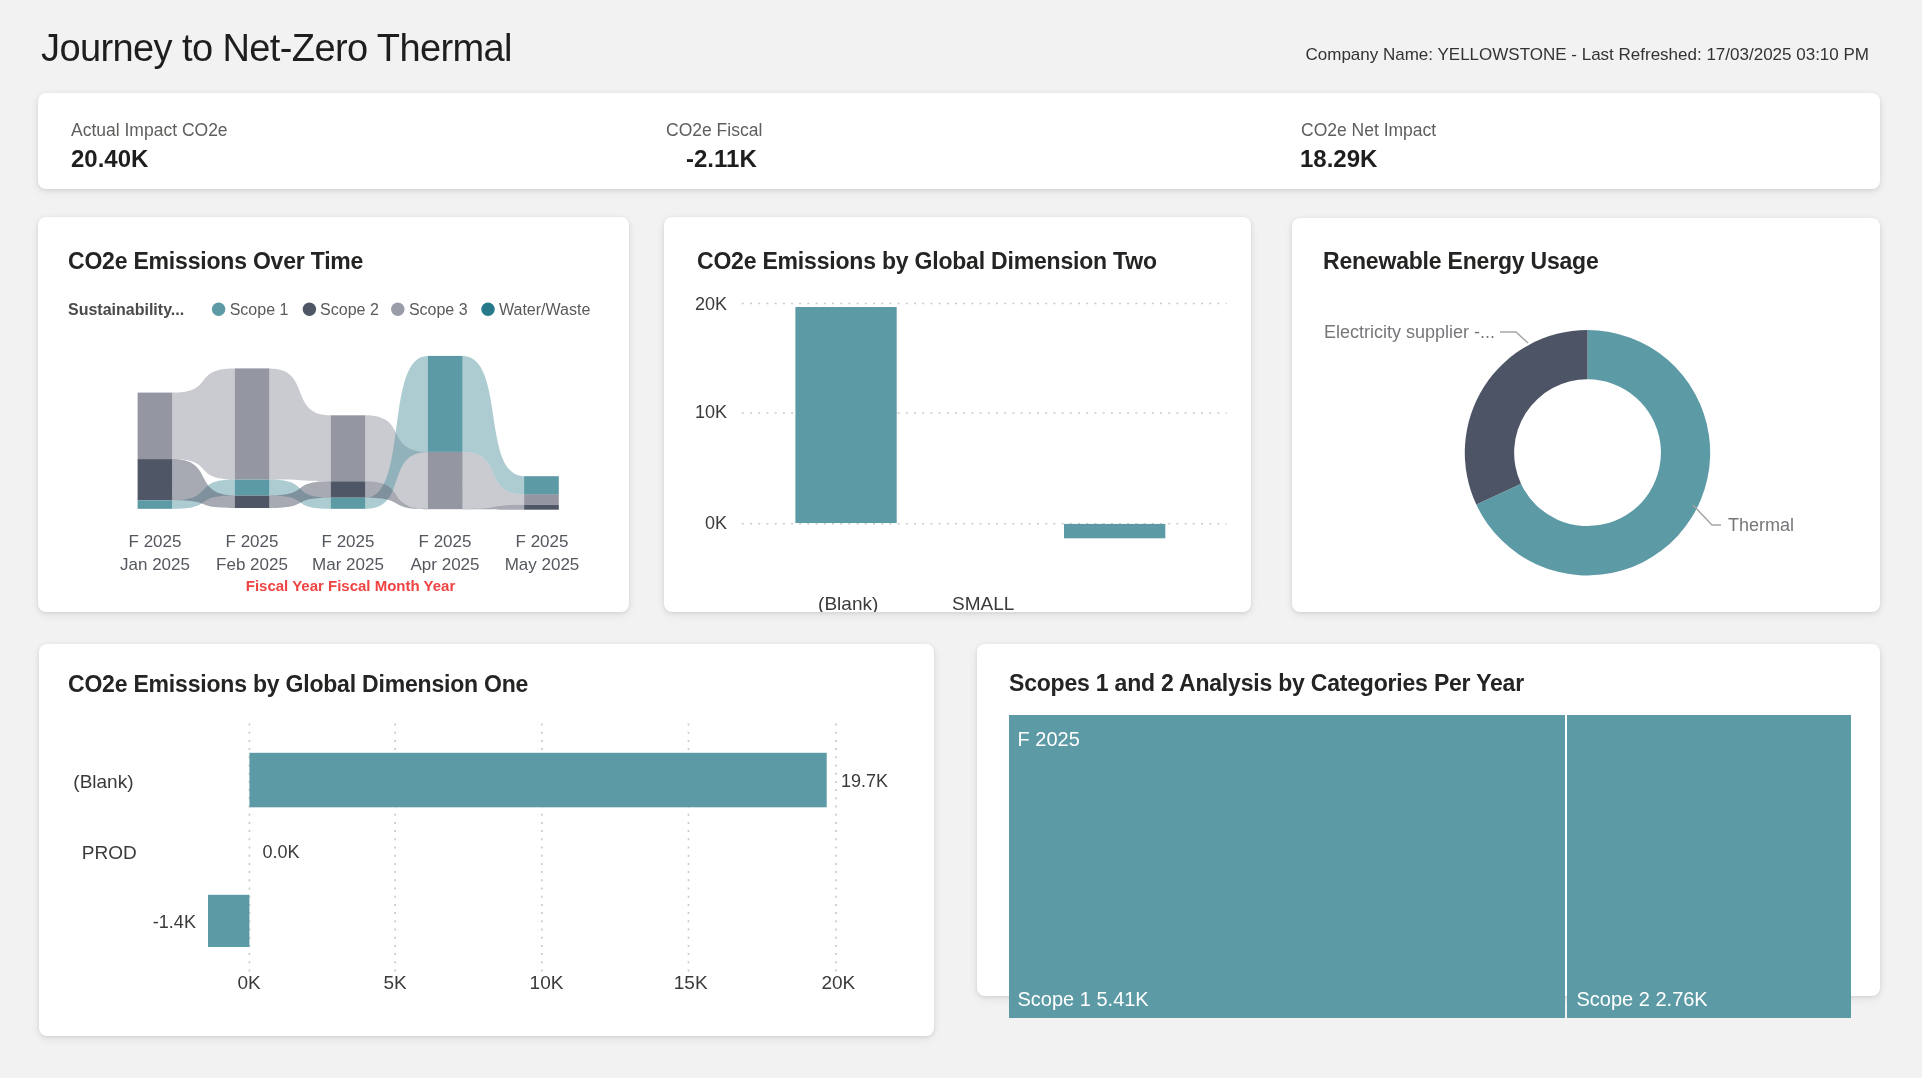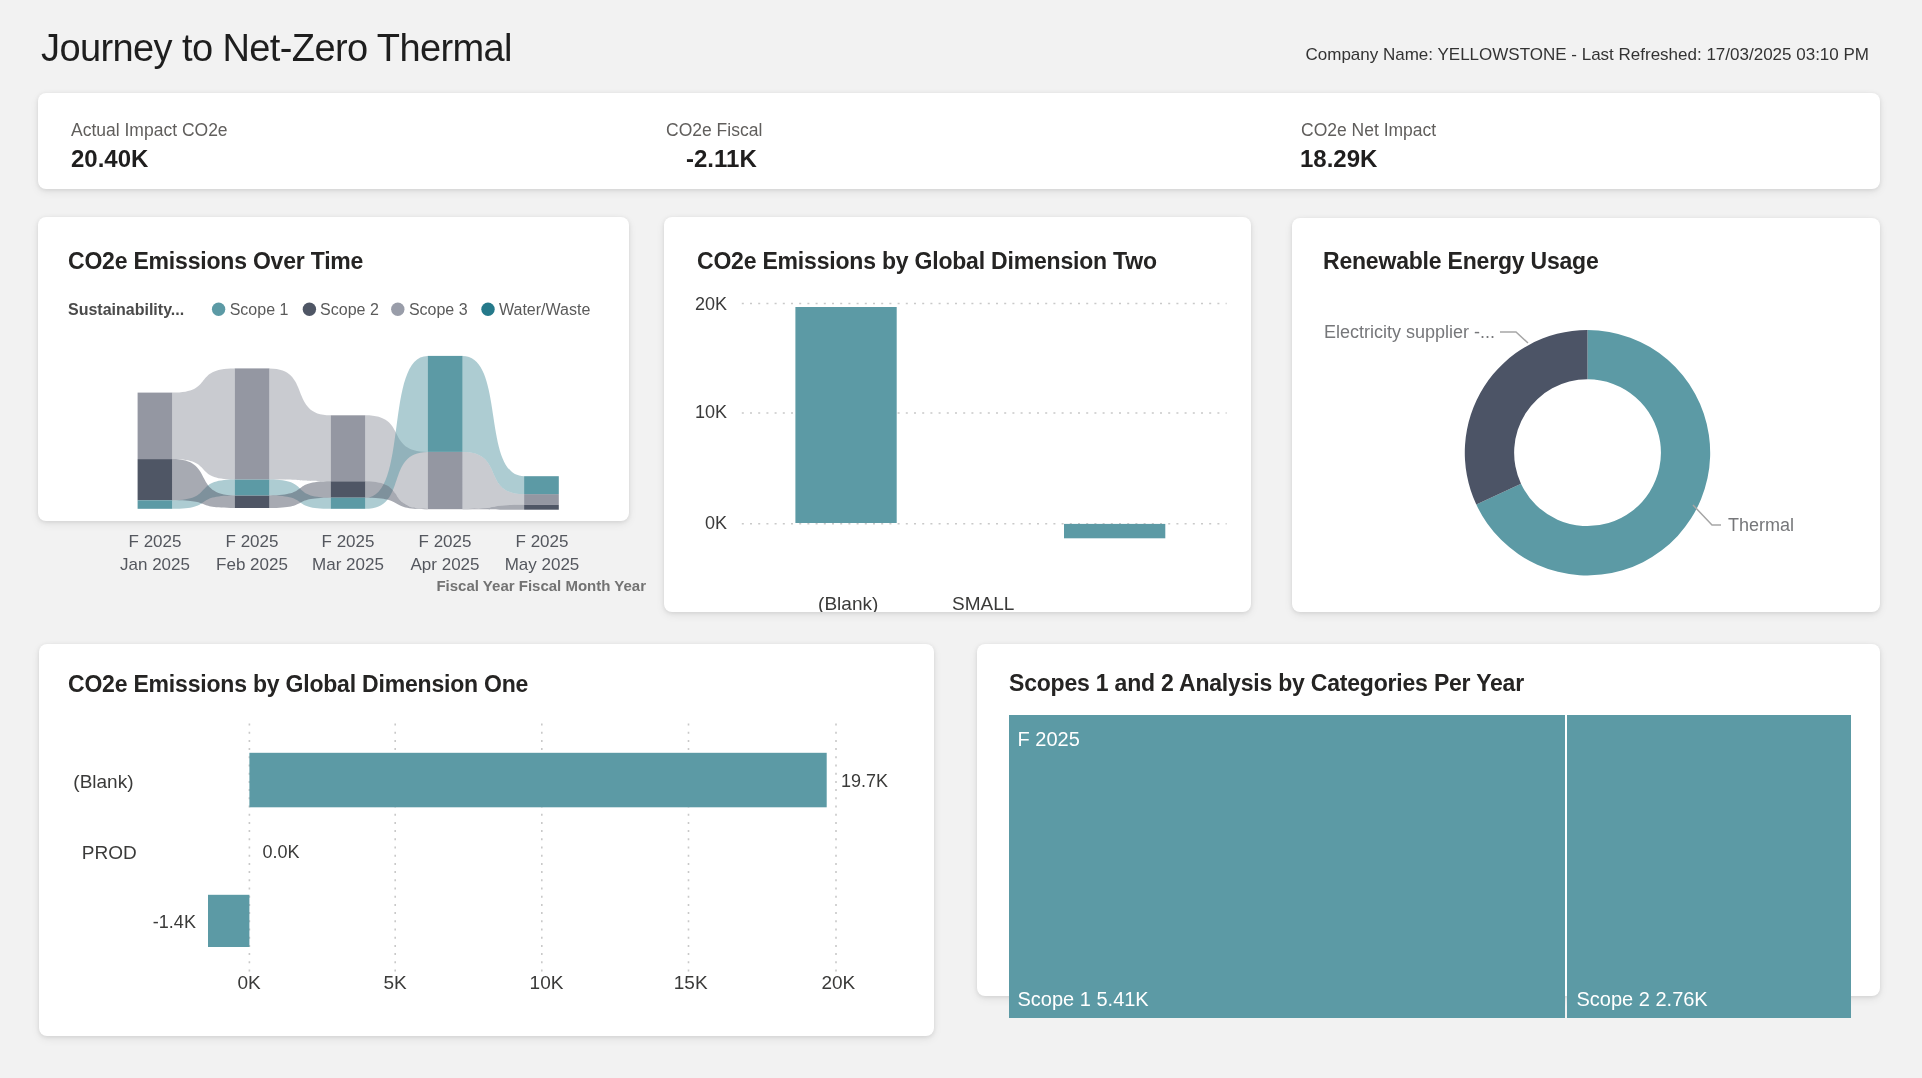--- a/index.html
+++ b/index.html
@@ -15,21 +15,21 @@
 
 <div class="card" style="left:38px;top:93px;width:1842px;height:96px;">
   <div class="abs" style="left:33px;top:27px;font-size:17.5px;color:#605E5C;">Actual Impact CO2e</div>
   <div class="abs" style="left:33px;top:52px;font-size:24px;font-weight:700;color:#1f1e1e;">20.40K</div>
   <div class="abs" style="left:628px;top:27px;font-size:17.5px;color:#605E5C;">CO2e Fiscal</div>
   <div class="abs" style="left:628px;top:52px;font-size:24px;font-weight:700;color:#1f1e1e;margin-left:20px;">-2.11K</div>
   <div class="abs" style="left:1220px;top:27px;font-size:17.5px;color:#605E5C;margin-left:43px;">CO2e Net Impact</div>
   <div class="abs" style="left:1262px;top:52px;font-size:24px;font-weight:700;color:#1f1e1e;">18.29K</div>
 </div>
 
-<div class="card" style="left:38px;top:217px;width:591px;height:304px;">
+<div class="card" style="left:38px;top:217px;width:591px;height:395px;">
 <div class="ctitle" style="left:30px;top:31px;">CO2e Emissions Over Time</div>
 <div class="abs" style="left:30px;top:81px;width:561px;height:24px;">
 <svg width="561" height="26" style="position:absolute;left:0;top:0;">
 <text x="0" y="17" font-size="16" font-weight="bold" fill="#4A4A4A">Sustainability...</text>
 <circle cx="150.6" cy="11.3" r="6.7" fill="#5C9AA5"></circle>
         <text x="161.7" y="17" font-size="16" fill="#5A5A5A">Scope 1</text>
 <circle cx="241.4" cy="11.3" r="6.7" fill="#4F5665"></circle>
         <text x="252.1" y="17" font-size="16" fill="#5A5A5A">Scope 2</text>
 <circle cx="329.8" cy="11.3" r="6.7" fill="#999DA9"></circle>
         <text x="340.9" y="17" font-size="16" fill="#5A5A5A">Scope 3</text>
@@ -64,21 +64,21 @@
 <rect x="486.1" y="277.1" width="34.7" height="10.7" fill="#9497A2"></rect>
 <rect x="486.1" y="287.8" width="34.7" height="4.9" fill="#4F5665"></rect>
 <rect x="486.1" y="259.2" width="34.7" height="17.9" fill="#5C9AA5"></rect>
 </svg>
 <div class="abs" style="left:0;top:313px;width:591px;font-size:17px;color:#54575E;line-height:23px;">
 <div class="abs" style="left:37px;top:0;width:160px;text-align:center;">F 2025<br>Jan 2025</div>
 <div class="abs" style="left:134px;top:0;width:160px;text-align:center;">F 2025<br>Feb 2025</div>
 <div class="abs" style="left:230px;top:0;width:160px;text-align:center;">F 2025<br>Mar 2025</div>
 <div class="abs" style="left:327px;top:0;width:160px;text-align:center;">F 2025<br>Apr 2025</div>
 <div class="abs" style="left:424px;top:0;width:160px;text-align:center;">F 2025<br>May 2025</div>
-<div class="abs" style="left:17px;top:47px;width:591px;text-align:right;font-size:15px;font-weight:700;color:#737373;line-height:18px;">Fiscal Year Fiscal Month Year</div>
+<div class="abs" style="left:17px;top:47px;width:591px;text-align:center;font-size:15px;font-weight:700;color:#ef4444;line-height:18px;">Fiscal Year Fiscal Month Year</div>
 </div>
 </div>
 
 <div class="card" style="left:664px;top:217px;width:587px;height:395px;">
 <div class="ctitle" style="left:33px;top:31px;">CO2e Emissions by Global Dimension Two</div>
 <svg width="587" height="395" style="position:absolute;left:0;top:0;">
 <line x1="77.8" y1="86.5" x2="562.7" y2="86.5" stroke="#C9C9C9" stroke-width="1.6" stroke-dasharray="2 6.2"></line>
 <line x1="77.8" y1="196" x2="562.7" y2="196" stroke="#C9C9C9" stroke-width="1.6" stroke-dasharray="2 6.2"></line>
 <line x1="77.8" y1="306.7" x2="562.7" y2="306.7" stroke="#C9C9C9" stroke-width="1.6" stroke-dasharray="2 6.2"></line>
 <rect x="131.4" y="90" width="101.3" height="216" fill="#5C9AA5"></rect>

